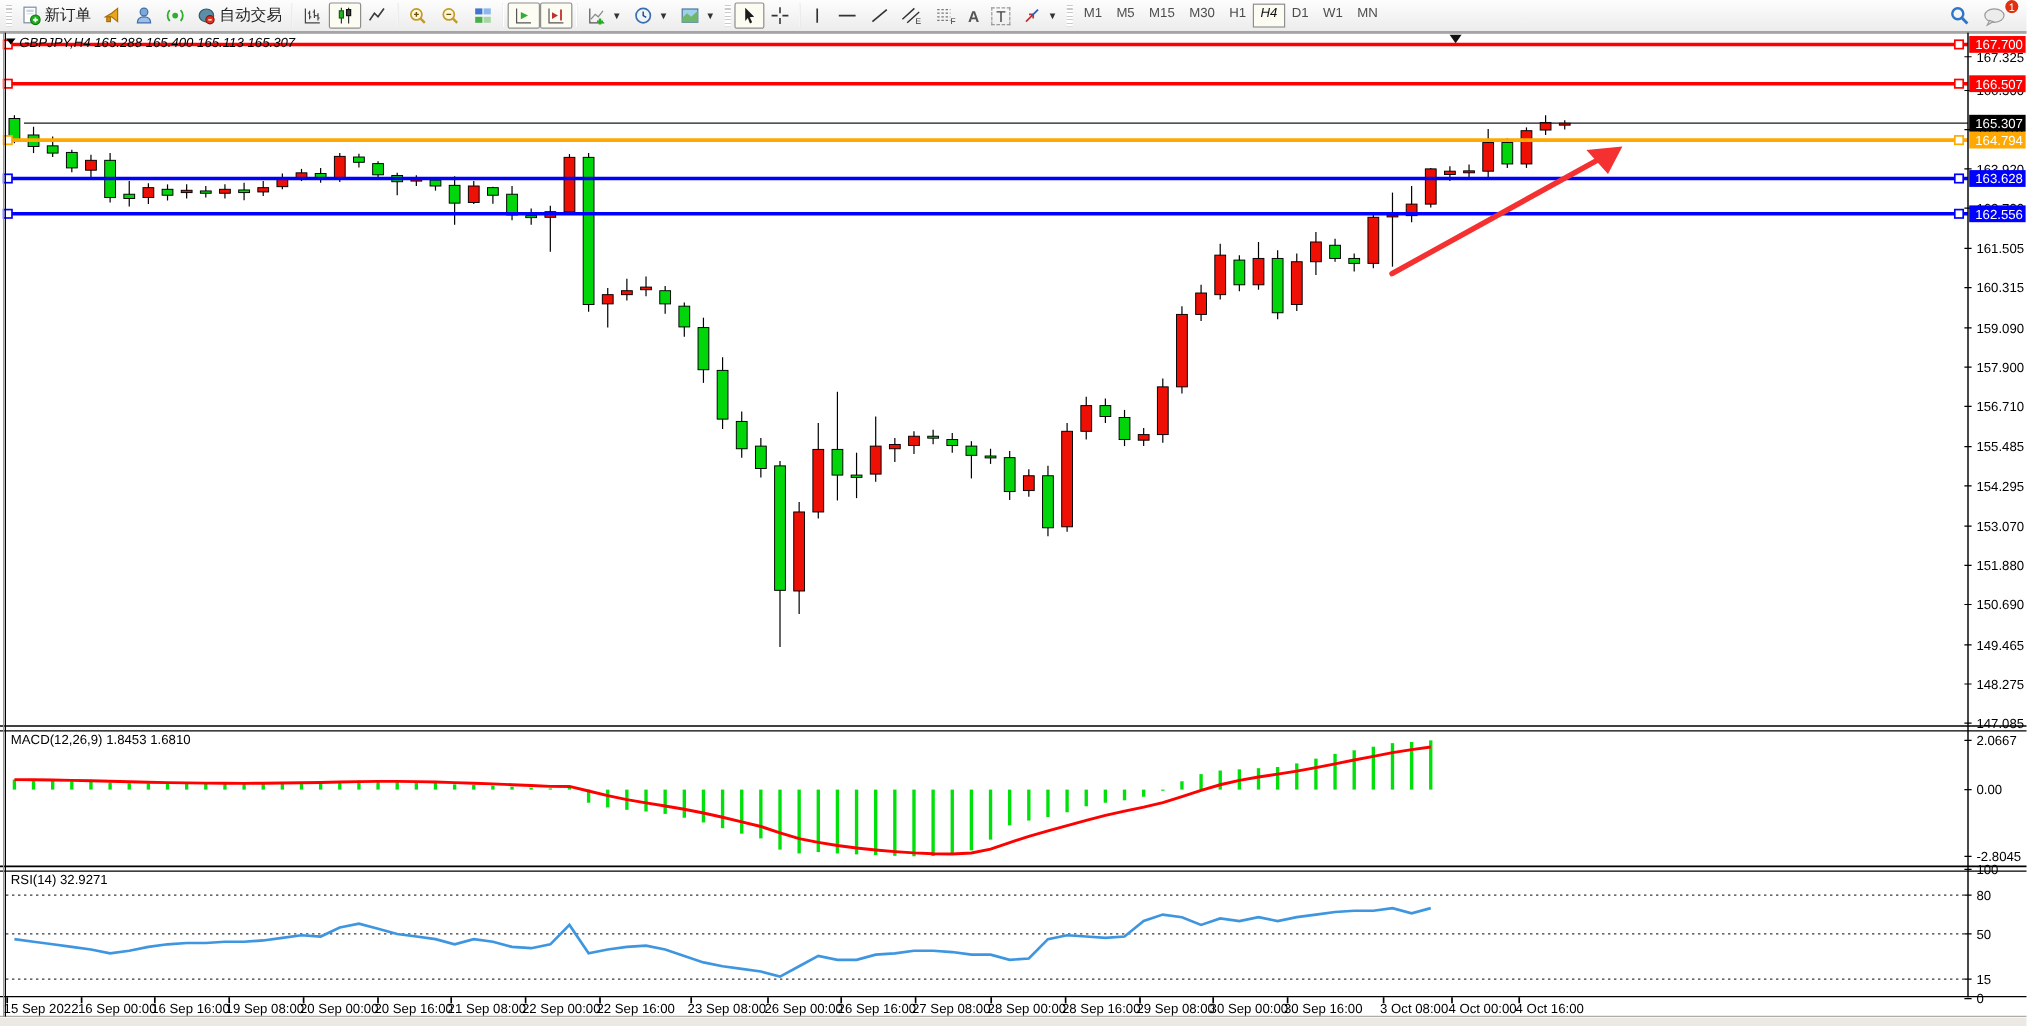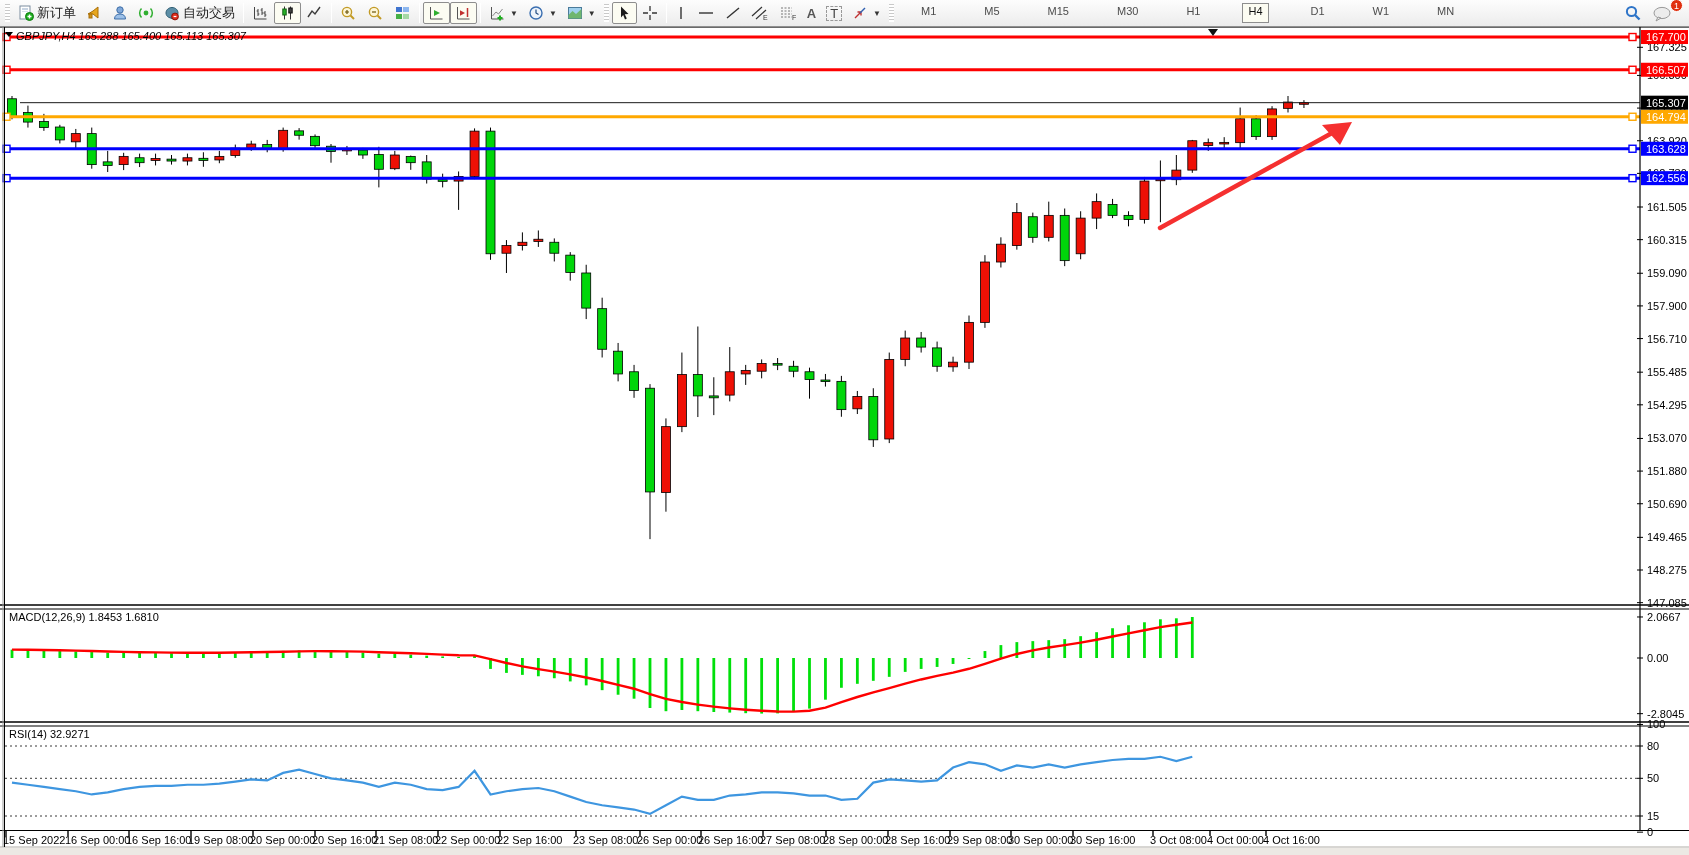--- a/index.html
+++ b/index.html
@@ -9,22 +9,22 @@
   
   .toolbar{position:absolute;left:0;top:0;width:1689px;height:27px;background:linear-gradient(#fdfdfd,#ececec);
            border-bottom:1px solid #8f8f8f;display:flex;align-items:center;z-index:5;padding:0 2px;}
   .grip{width:5px;height:18px;margin:0 3px;background:repeating-linear-gradient(#c9c9c9 0 1px,#fff 1px 3px);}
   .tdiv{width:1px;height:20px;background:#c0c0c0;border-right:1px solid #fff;margin:0 3px;}
   .tb{display:flex;align-items:center;gap:3px;height:22px;padding:0 4px;border:1px solid transparent;border-radius:2px;
       font-size:12px;color:#222;cursor:default;white-space:nowrap;}
   .tb.sel{background:#fcfcf2;border:1px solid #8e8e8e;}
   .tb .cjk{font-size:13px;}
   .caret{font-size:8px;color:#333;margin-left:1px;}
-  .tfbtn{height:20px;padding:1px 5px;margin:0 18px;font-size:11px;color:#4c4c4c;border:1px solid transparent;}
-  .tfbtn.sel{background:#fcfcf2;border:1px solid #8e8e8e;color:#111;}
+  .tfbtn{height:20px;padding:1px 5px;margin:0 0;font-size:11px;color:#4c4c4c;border:1px solid transparent;}
+  .tfbtn.sel{background:#fcfcf2;border:1px solid #8e8e8e;color:#111;font-style:italic;}
   .tbspacer{flex:1;}
   .glyph{font-size:13px;line-height:13px;}
   .chatwrap{position:relative;margin-right:10px;}
   .badge1{position:absolute;top:-4px;right:-7px;background:#e03010;color:#fff;border-radius:50%;
           width:13px;height:13px;font-size:9px;line-height:13px;text-align:center;border:1px solid #fff;}
   
   .chart-title{position:absolute;left:16px;top:30px;font-size:11px;color:#000;z-index:2;font-style:italic;}
   .win-tri{position:absolute;left:5px;top:32px;width:0;height:0;border-left:4px solid transparent;
            border-right:4px solid transparent;border-top:5px solid #000;z-index:2;}
   .ind-label{position:absolute;left:9px;font-size:11px;color:#000;z-index:2;}

